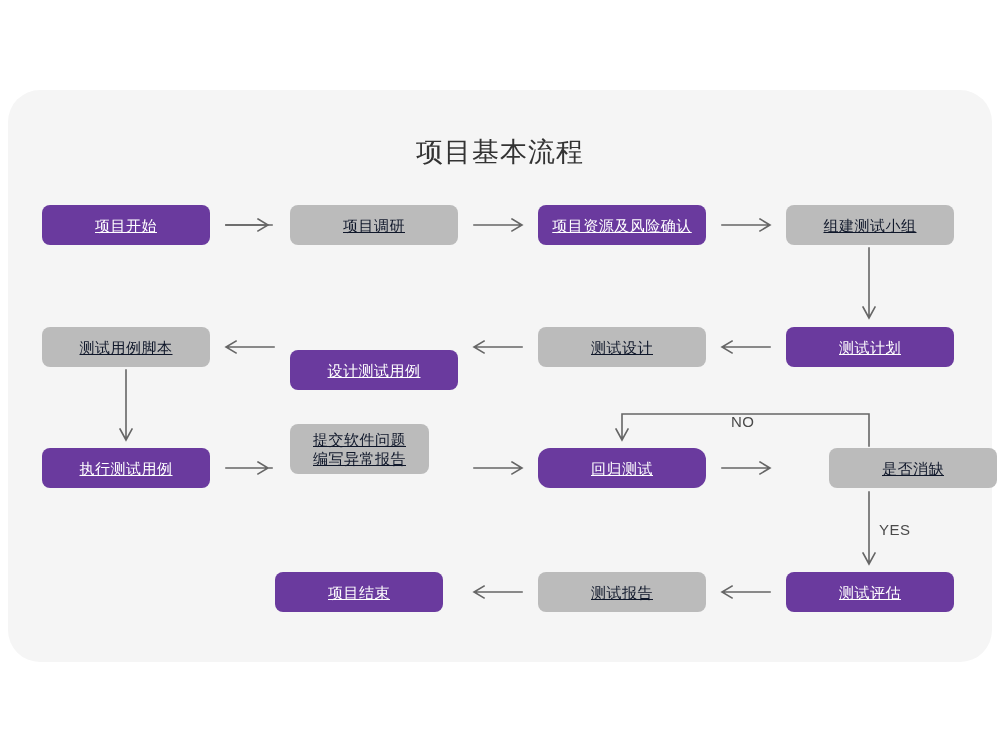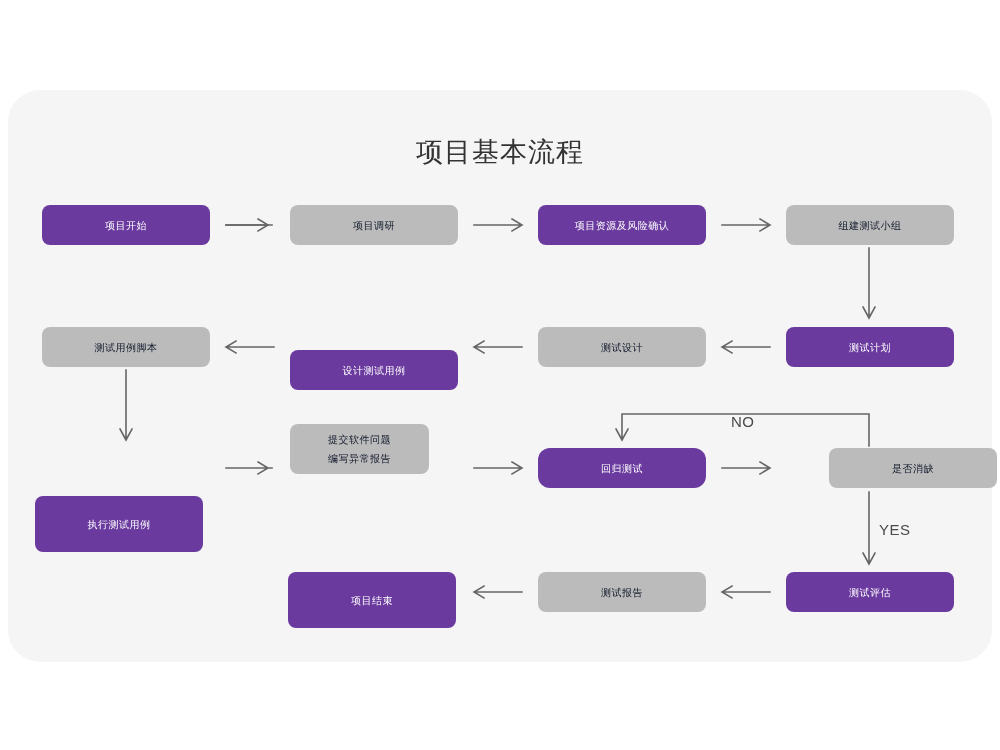--- a/index.html
+++ b/index.html
@@ -29,25 +29,26 @@
     letter-spacing:1px;
     font-weight:400;
   }
 
   .node {
     position:absolute;
     display:flex;
     align-items:center;
     justify-content:center;
     border-radius:8px;
-    font-size:10px;
+    font-size:15px;
     line-height:19px;
     text-align:right;
     letter-spacing:0.5px;
     white-space:pre-line;
+    text-decoration:underline;
   }
   .node.purple { background:#6a3a9e; color:#ffffff; }
   .node.gray   { background:#bbbbbb; color:#0f172a; }
 
   
   .arrows {
     position:absolute; left:0; top:0;
     width:1000px; height:750px;
     pointer-events:none;
   }
@@ -108,28 +109,28 @@
   <div class="node gray" style="left:786px; top:205px; width:168px; height:40px;">组建测试小组</div>
 
   <div class="node gray" style="left:42px; top:327px; width:168px; height:40px;">测试用例脚本</div>
 
   <div class="node purple" style="left:290px; top:327px; width:168px; height:40px;margin-top:23px;">设计测试用例</div>
 
   <div class="node gray" style="left:538px; top:327px; width:168px; height:40px;">测试设计</div>
 
   <div class="node purple" style="left:786px; top:327px; width:168px; height:40px;">测试计划</div>
 
-  <div class="node purple" style="left:35px; top:448px; width:168px; height:56px;margin-top:48px;">执行测试用例</div>
+  <div class="node purple" style="left:42px; top:448px; width:168px; height:40px;">执行测试用例</div>
 
   <div class="node gray" style="left:290px; top:424px; width:139px; height:50px;">提交软件问题
 编写异常报告</div>
 
   <div class="node purple" style="left:538px; top:448px; width:168px; height:40px;border-radius:12px;">回归测试</div>
 
   <div class="node gray" style="left:786px; top:448px; width:168px; height:40px;margin-left:43px;">是否消缺</div>
 
-  <div class="node purple" style="left:288px; top:572px; width:168px; height:56px;">项目结束</div>
+  <div class="node purple" style="left:275px; top:572px; width:168px; height:40px;">项目结束</div>
 
   <div class="node gray" style="left:538px; top:572px; width:168px; height:40px;">测试报告</div>
 
   <div class="node purple" style="left:786px; top:572px; width:168px; height:40px;">测试评估</div>
 
 </div>
 
 </body></html>

